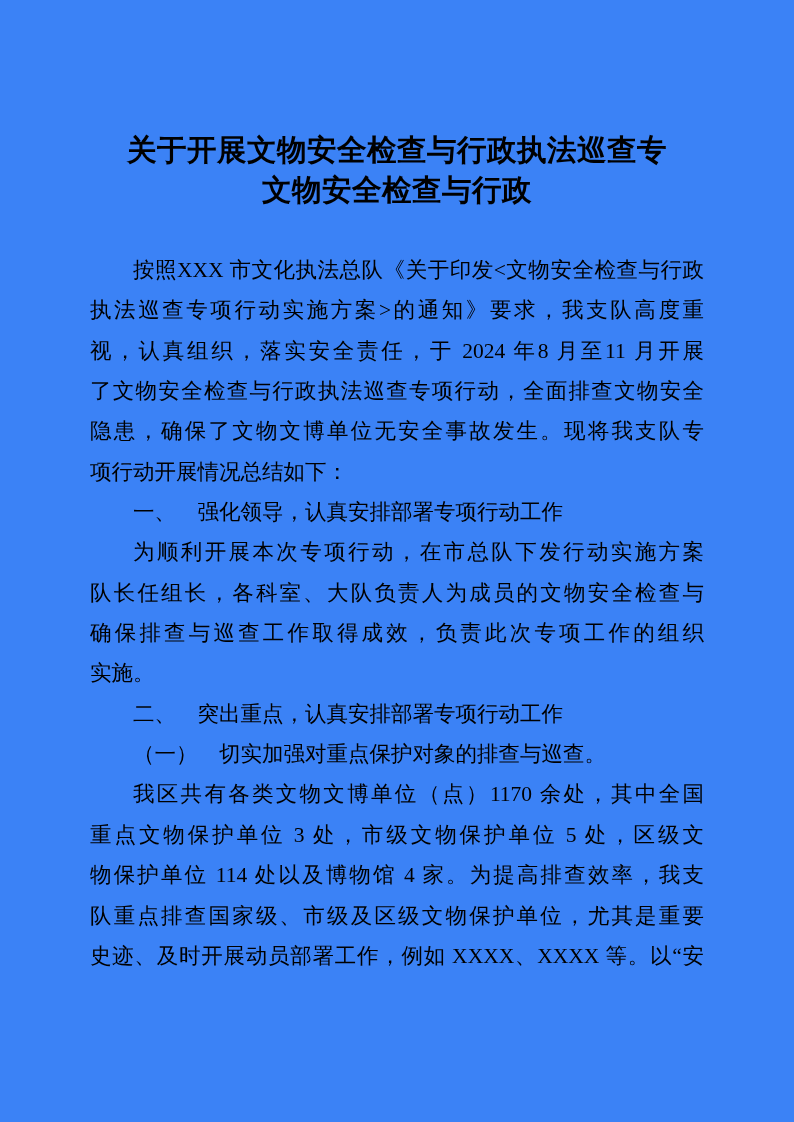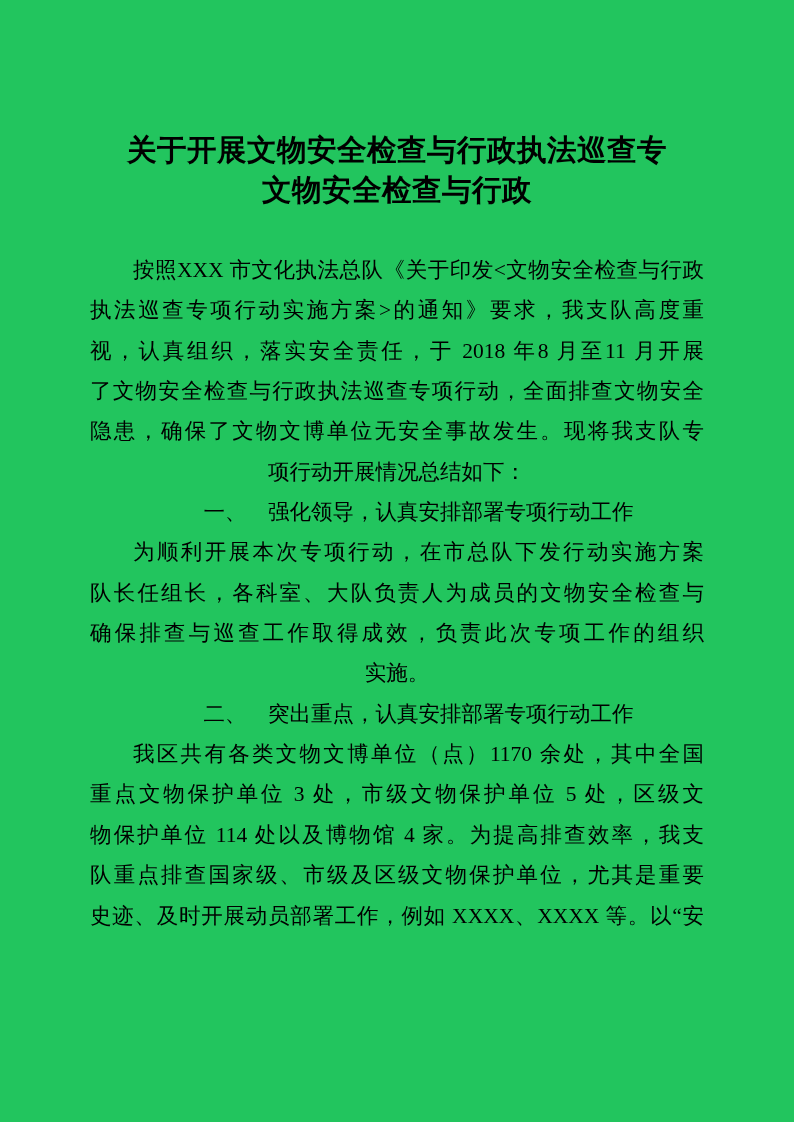--- a/index.html
+++ b/index.html
@@ -11,21 +11,21 @@
     width: 794px;
     height: 1122px;
     font-family: "Liberation Serif", "DejaVu Serif", serif;
     color: #000000;
     overflow: hidden;
   }
   .page {
     position: relative;
     width: 794px;
     height: 1122px;
-    background: #22c55e;
+    background: #3b82f6;
     overflow: hidden;
   }
   .doc-title {
     margin: 130px 90px 0 90px;
     text-align: center;
     font-family: "Liberation Sans", "DejaVu Sans", sans-serif;
     font-weight: bold;
     font-size: 29.5px;
     line-height: 40px;
     letter-spacing: 0.5px;
@@ -35,21 +35,21 @@
     width: 614px;
     font-size: 21.5px;
   }
   .paragraph {
     margin: 0;
     padding: 0;
   }
   .line {
     line-height: 40.35px;
     height: 40.35px;
-    text-align: center;
+    text-align: left;
     overflow: hidden;
   }
   .line.fill {
     text-align: justify;
     text-align-last: justify;
   }
   .line.indent {
     text-indent: 43px;
   }
 </style>
@@ -58,37 +58,40 @@
 
 <div class="page">
   <div class="doc-title">
     <div class="title-line">关于开展文物安全检查与行政执法巡查专</div>
     <div class="title-line">文物安全检查与行政</div>
   </div>
   <div class="doc-body">
       <div class="paragraph">
         <div class="line fill indent">按照XXX 市文化执法总队《关于印发&lt;文物安全检查与行政</div>
         <div class="line fill">执法巡查专项行动实施方案&gt;的通知》要求，我支队高度重</div>
-        <div class="line fill">视，认真组织，落实安全责任，于 2018 年8 月至11 月开展</div>
+        <div class="line fill">视，认真组织，落实安全责任，于 2024 年8 月至11 月开展</div>
         <div class="line fill">了文物安全检查与行政执法巡查专项行动，全面排查文物安全</div>
         <div class="line fill">隐患，确保了文物文博单位无安全事故发生。现将我支队专</div>
         <div class="line">项行动开展情况总结如下：</div>
       </div>
       <div class="paragraph heading">
         <div class="line indent">一、　强化领导，认真安排部署专项行动工作</div>
       </div>
       <div class="paragraph">
         <div class="line fill indent">为顺利开展本次专项行动，在市总队下发行动实施方案</div>
         <div class="line fill">队长任组长，各科室、大队负责人为成员的文物安全检查与</div>
         <div class="line fill">确保排查与巡查工作取得成效，负责此次专项工作的组织</div>
         <div class="line">实施。</div>
       </div>
       <div class="paragraph heading">
         <div class="line indent">二、　突出重点，认真安排部署专项行动工作</div>
       </div>
+      <div class="paragraph heading">
+        <div class="line indent">（一）　切实加强对重点保护对象的排查与巡查。</div>
+      </div>
       <div class="paragraph">
         <div class="line fill indent">我区共有各类文物文博单位（点）1170 余处，其中全国</div>
         <div class="line fill">重点文物保护单位 3 处，市级文物保护单位 5 处，区级文</div>
         <div class="line fill">物保护单位 114 处以及博物馆 4 家。为提高排查效率，我支</div>
         <div class="line fill">队重点排查国家级、市级及区级文物保护单位，尤其是重要</div>
         <div class="line fill">史迹、及时开展动员部署工作，例如 XXXX、XXXX 等。以“安全</div>
       </div>
     </div>
 </div>
 

